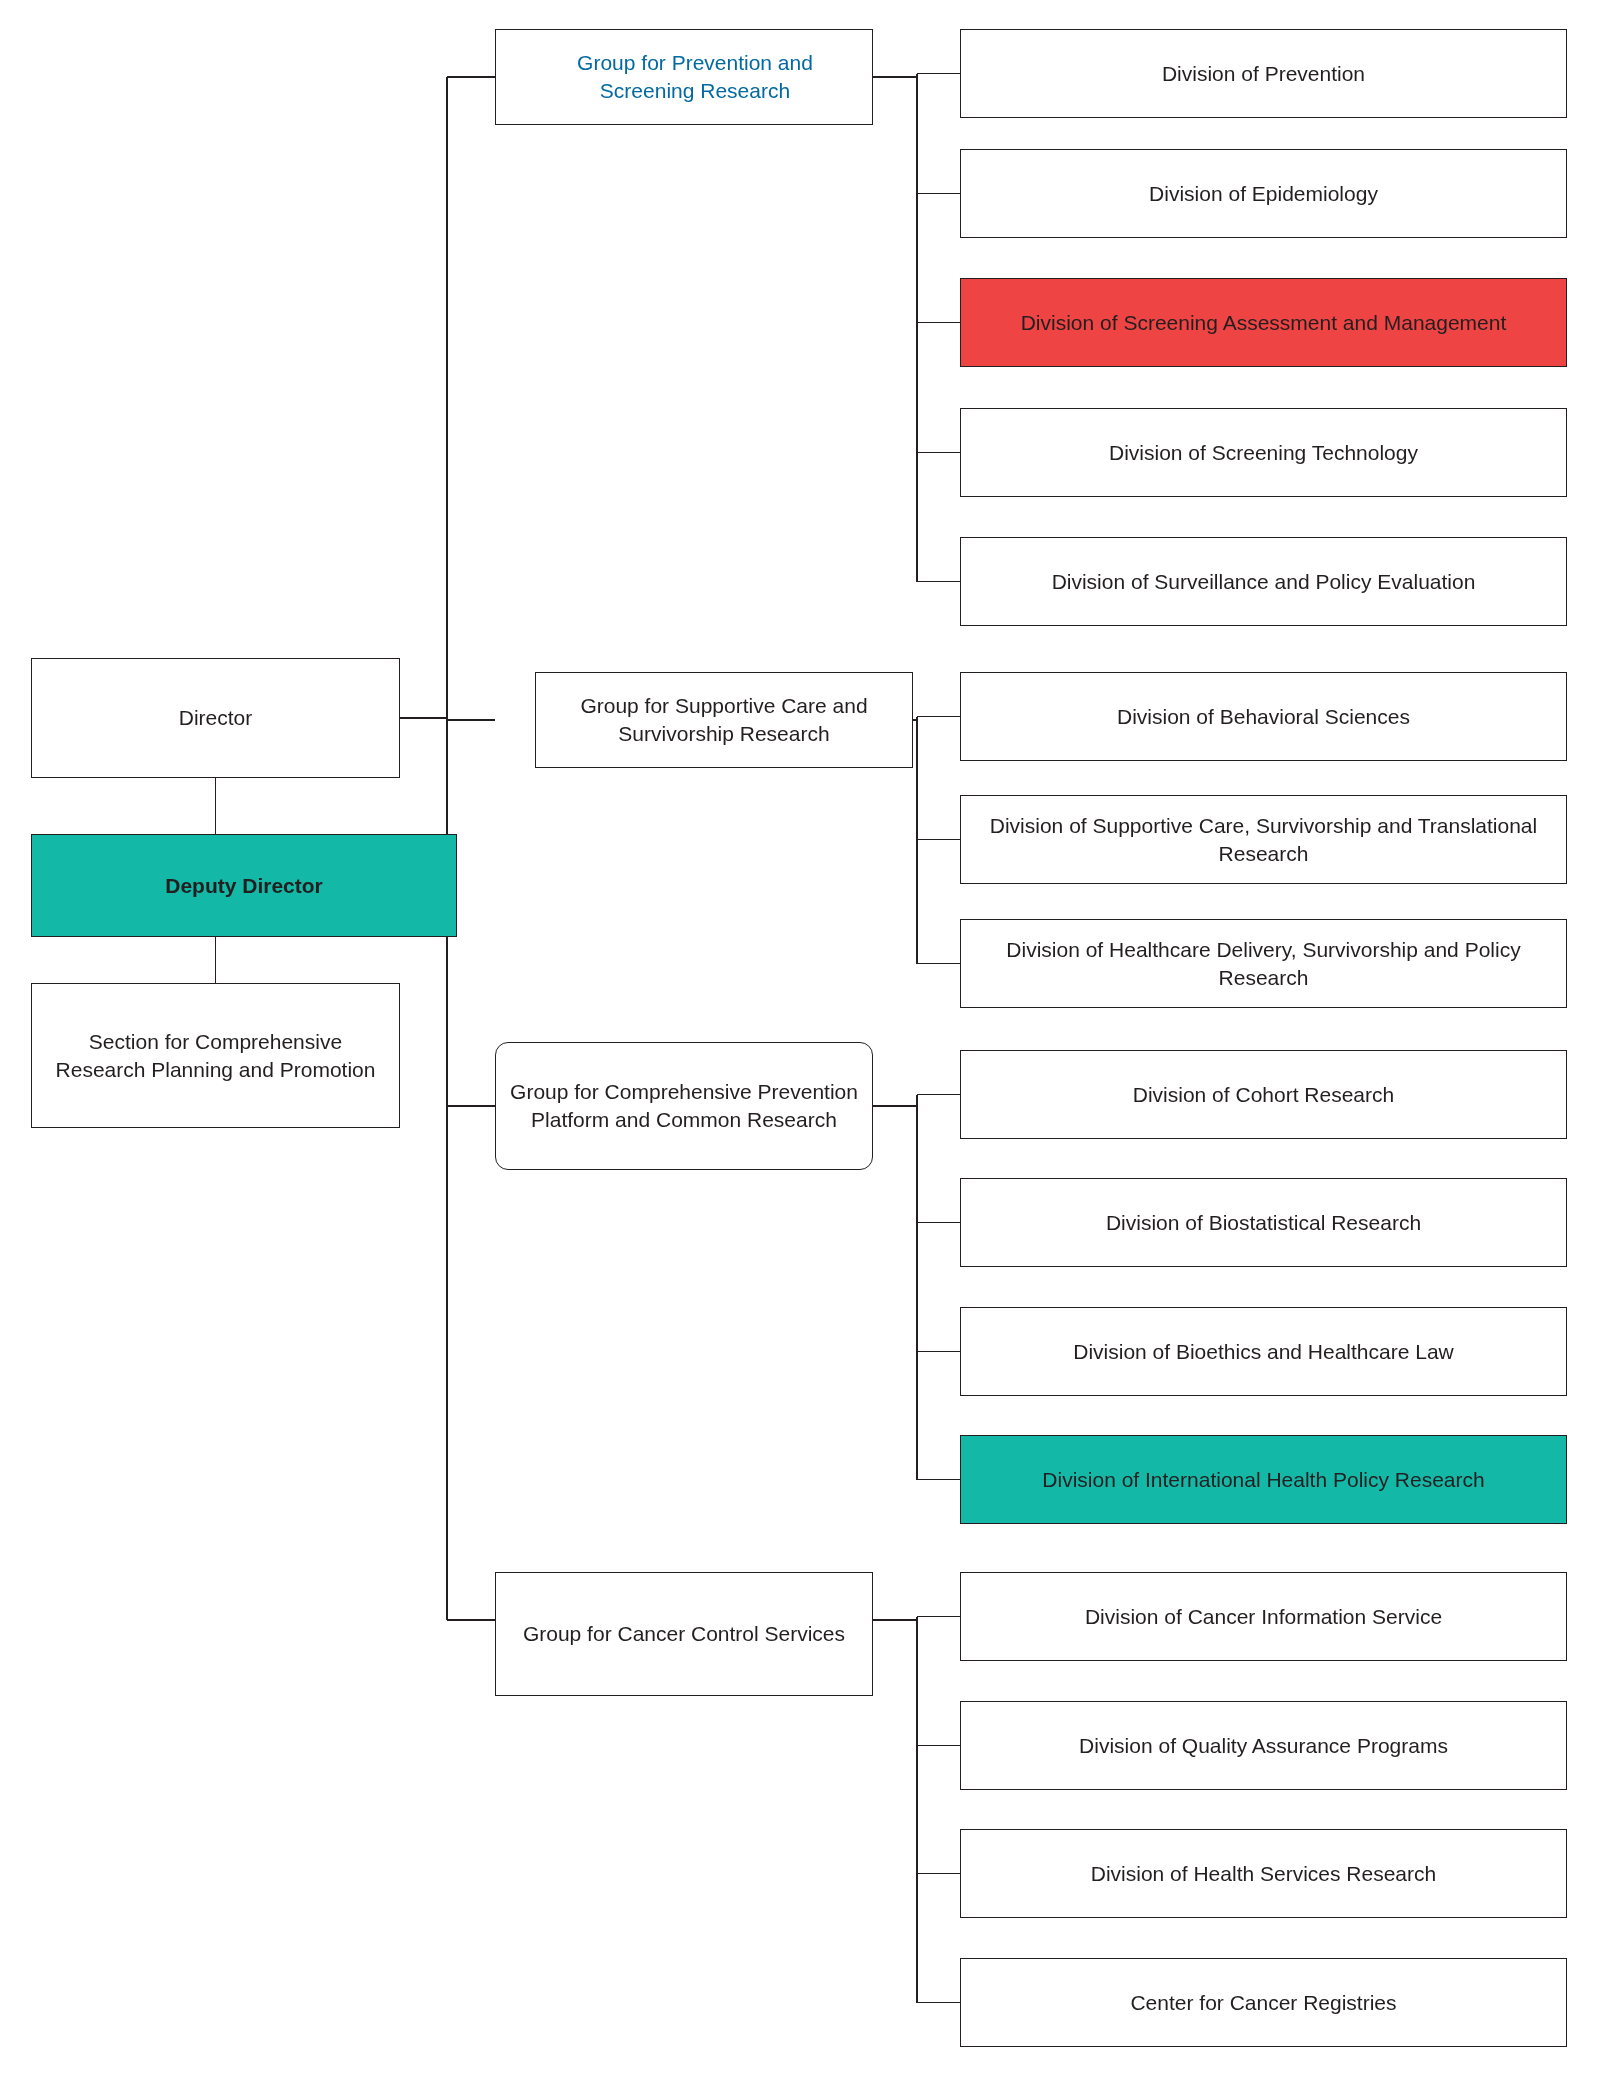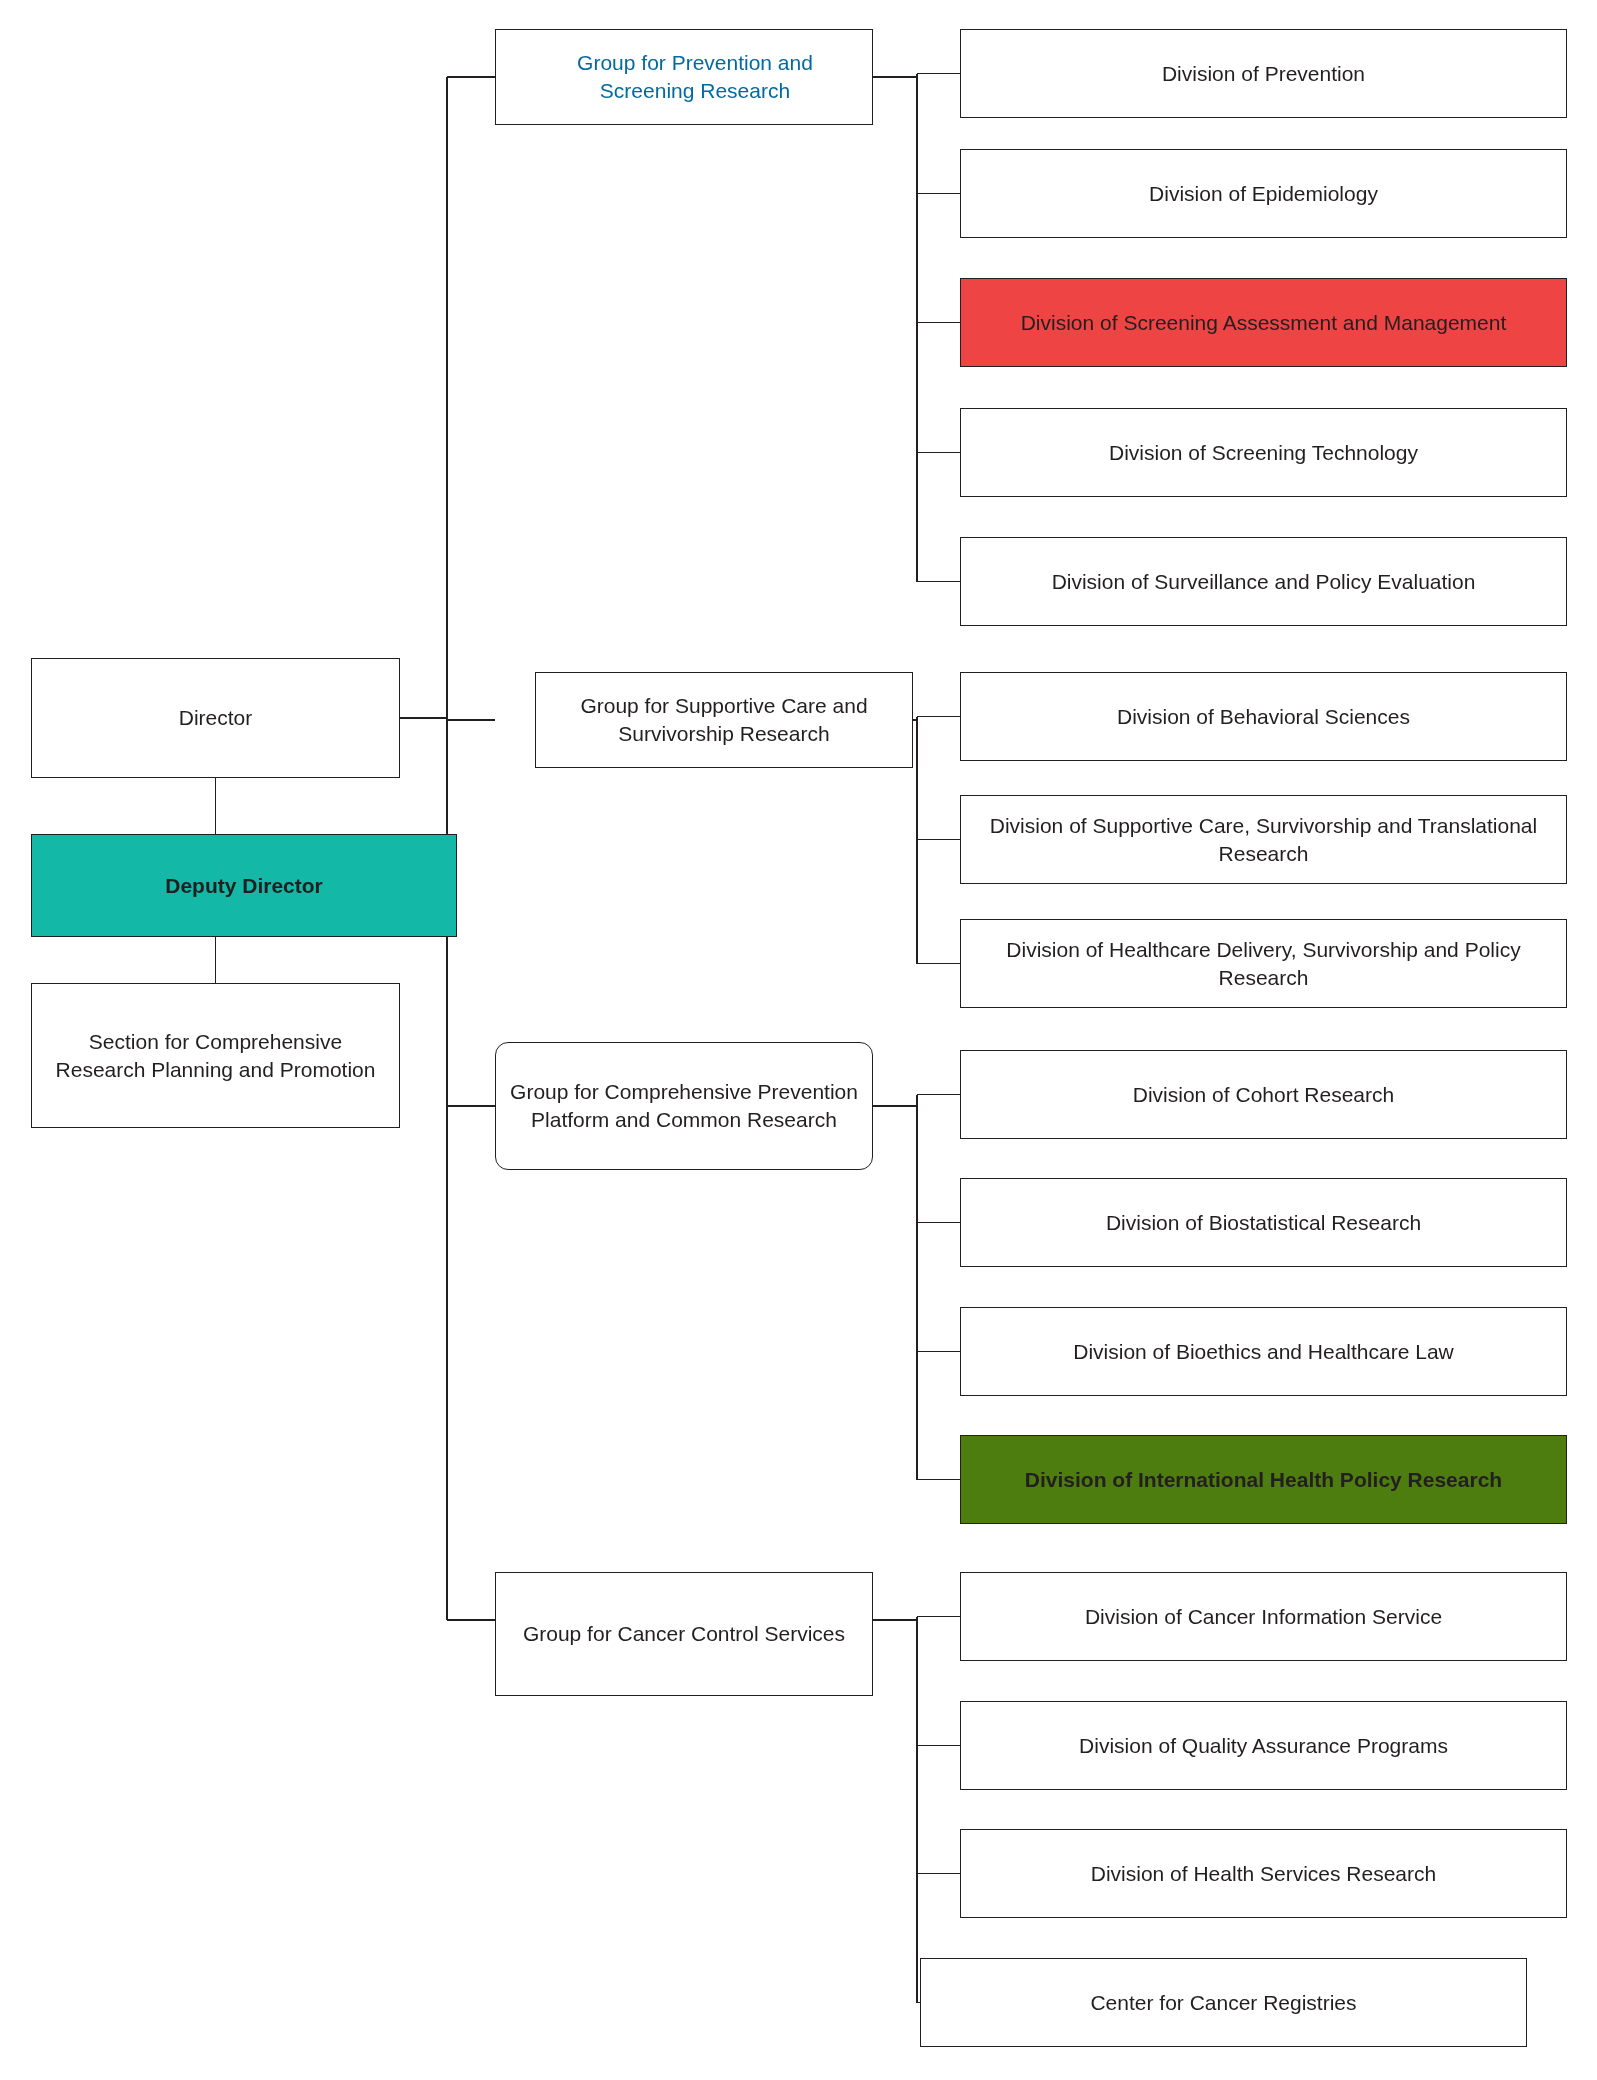--- a/index.html
+++ b/index.html
@@ -127,32 +127,32 @@
       </div>
       <div class="node" style="left: 960px; top: 1050px; width: 607px; height: 89px; border-color: rgb(35, 31, 32); background: rgb(255, 255, 255); color: rgb(35, 31, 32);">
         <span class="label">Division of Cohort Research</span>
       </div>
       <div class="node" style="left: 960px; top: 1178px; width: 607px; height: 89px; border-color: rgb(35, 31, 32); background: rgb(255, 255, 255); color: rgb(35, 31, 32);">
         <span class="label">Division of Biostatistical Research</span>
       </div>
       <div class="node" style="left: 960px; top: 1307px; width: 607px; height: 89px; border-color: rgb(35, 31, 32); background: rgb(255, 255, 255); color: rgb(35, 31, 32);">
         <span class="label">Division of Bioethics and Healthcare Law</span>
       </div>
-      <div class="node" style="left: 960px; top: 1435px; width: 607px; height: 89px; border-color: rgb(35, 31, 32); background: #4d7c0f; color: rgb(35, 31, 32); font-weight: bold;">
+      <div class="node" style="left: 960px; top: 1435px; width: 607px; height: 89px; border-color: rgb(35, 31, 32); background: #14b8a6; color: rgb(35, 31, 32);">
         <span class="label">Division of International Health Policy Research</span>
       </div>
       <div class="node" style="left: 495px; top: 1572px; width: 378px; height: 124px; border-color: rgb(35, 31, 32); background: rgb(255, 255, 255); color: rgb(35, 31, 32);">
         <span class="label">Group for Cancer Control Services</span>
       </div>
       <div class="node" style="left: 960px; top: 1572px; width: 607px; height: 89px; border-color: rgb(35, 31, 32); background: rgb(255, 255, 255); color: rgb(35, 31, 32);">
         <span class="label">Division of Cancer Information Service</span>
       </div>
       <div class="node" style="left: 960px; top: 1701px; width: 607px; height: 89px; border-color: rgb(35, 31, 32); background: rgb(255, 255, 255); color: rgb(35, 31, 32);">
         <span class="label">Division of Quality Assurance Programs</span>
       </div>
       <div class="node" style="left: 960px; top: 1829px; width: 607px; height: 89px; border-color: rgb(35, 31, 32); background: rgb(255, 255, 255); color: rgb(35, 31, 32);">
         <span class="label">Division of Health Services Research</span>
       </div>
-      <div class="node" style="left: 920px; top: 1958px; width: 607px; height: 89px; border-color: rgb(35, 31, 32); background: rgb(255, 255, 255); color: rgb(35, 31, 32);">
+      <div class="node" style="left: 960px; top: 1958px; width: 607px; height: 89px; border-color: rgb(35, 31, 32); background: rgb(255, 255, 255); color: rgb(35, 31, 32);">
         <span class="label">Center for Cancer Registries</span>
       </div>
     </div>
 </div>
 
 </body></html>

